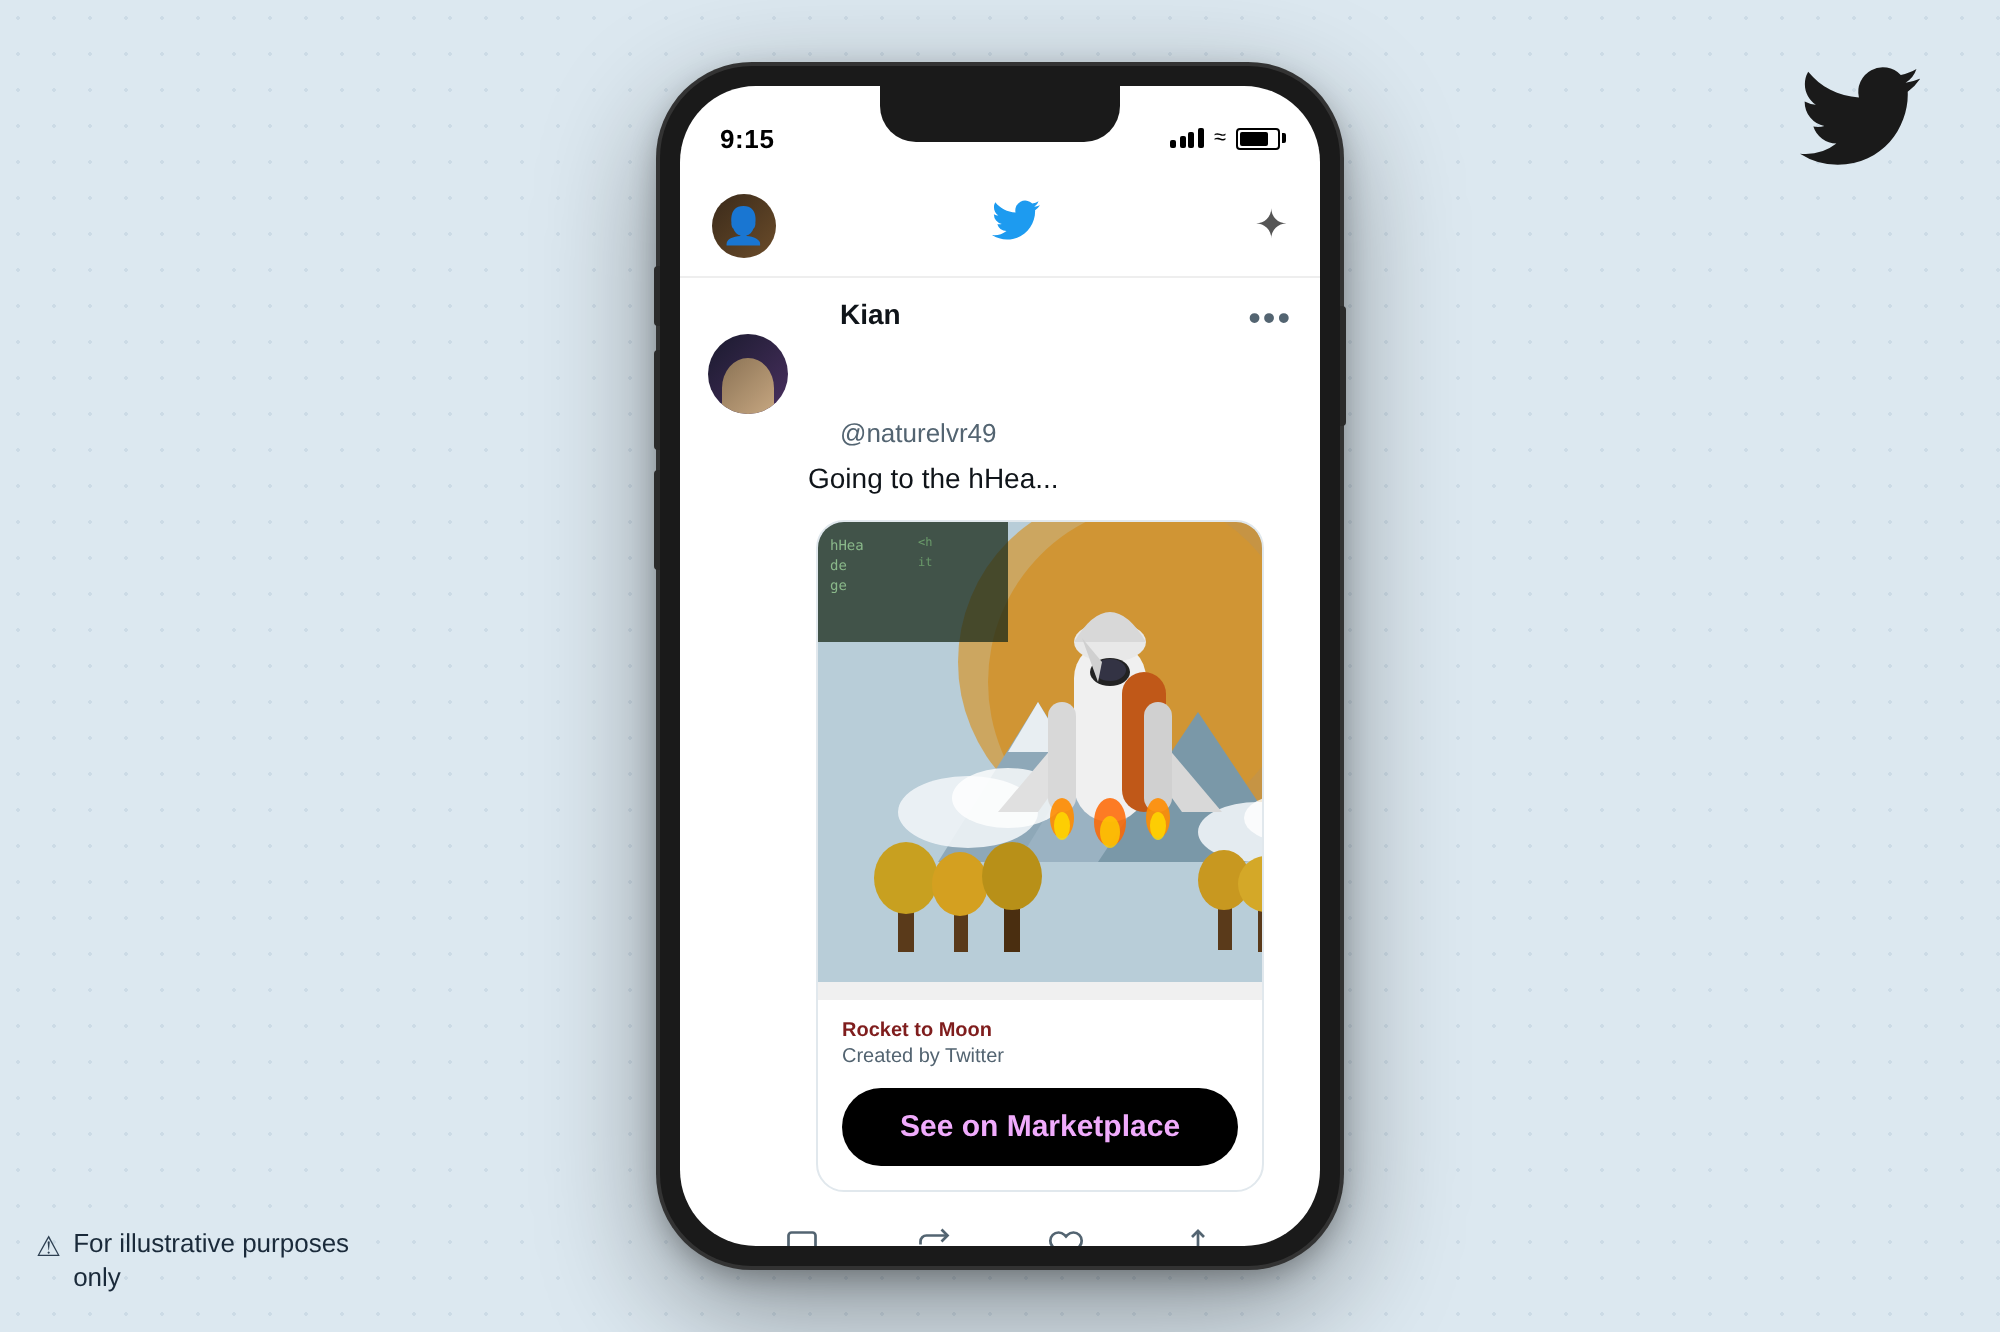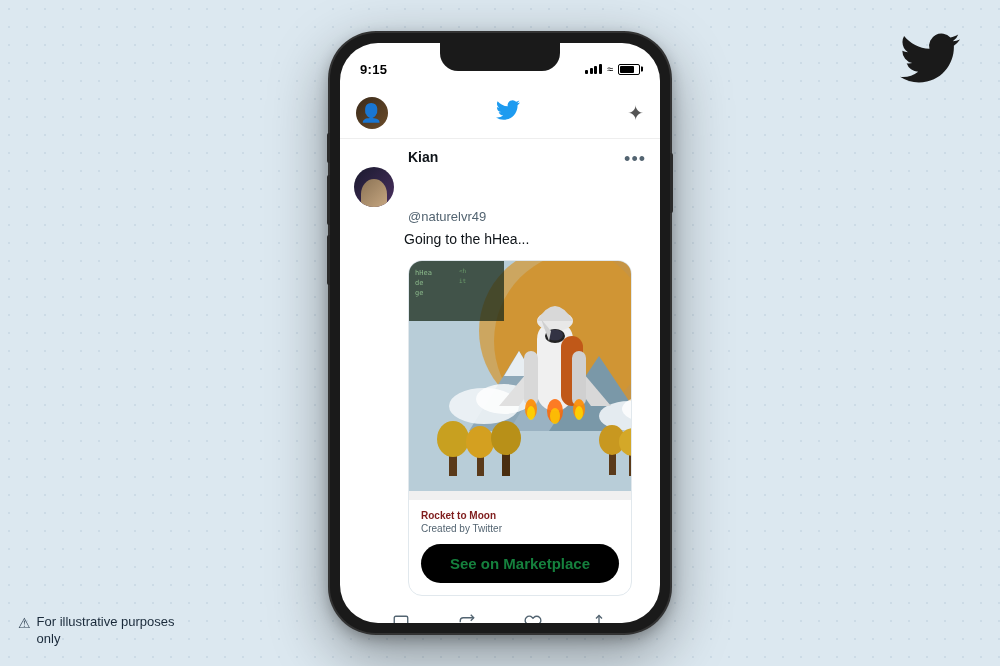--- a/index.html
+++ b/index.html
@@ -212,21 +212,21 @@
     .tweet-header {
       display: flex;
       align-items: flex-start;
       justify-content: space-between;
       margin-bottom: 4px;
     }
 
     .tweet-author-row {
       display: flex;
       align-items: center;
-      gap: 14px;
+      gap: 26px;
     }
 
     .tweet-avatar {
       width: 40px;
       height: 40px;
       border-radius: 50%;
       background: linear-gradient(135deg, #1a1a2e, #4a3060);
       flex-shrink: 0;
       overflow: hidden;
       display: flex;
@@ -297,21 +297,21 @@
     }
     .nft-creator {
       font-size: 10px;
       color: #536471;
       margin-bottom: 10px;
     }
     .nft-button {
       display: block;
       width: 100%;
       background: #000;
-      color: #15803d;
+      color: #f0abfc;
       text-align: center;
       padding: 11px 0;
       border-radius: 50px;
       font-size: 15px;
       font-weight: 700;
       border: none;
       cursor: pointer;
     }
 
     

